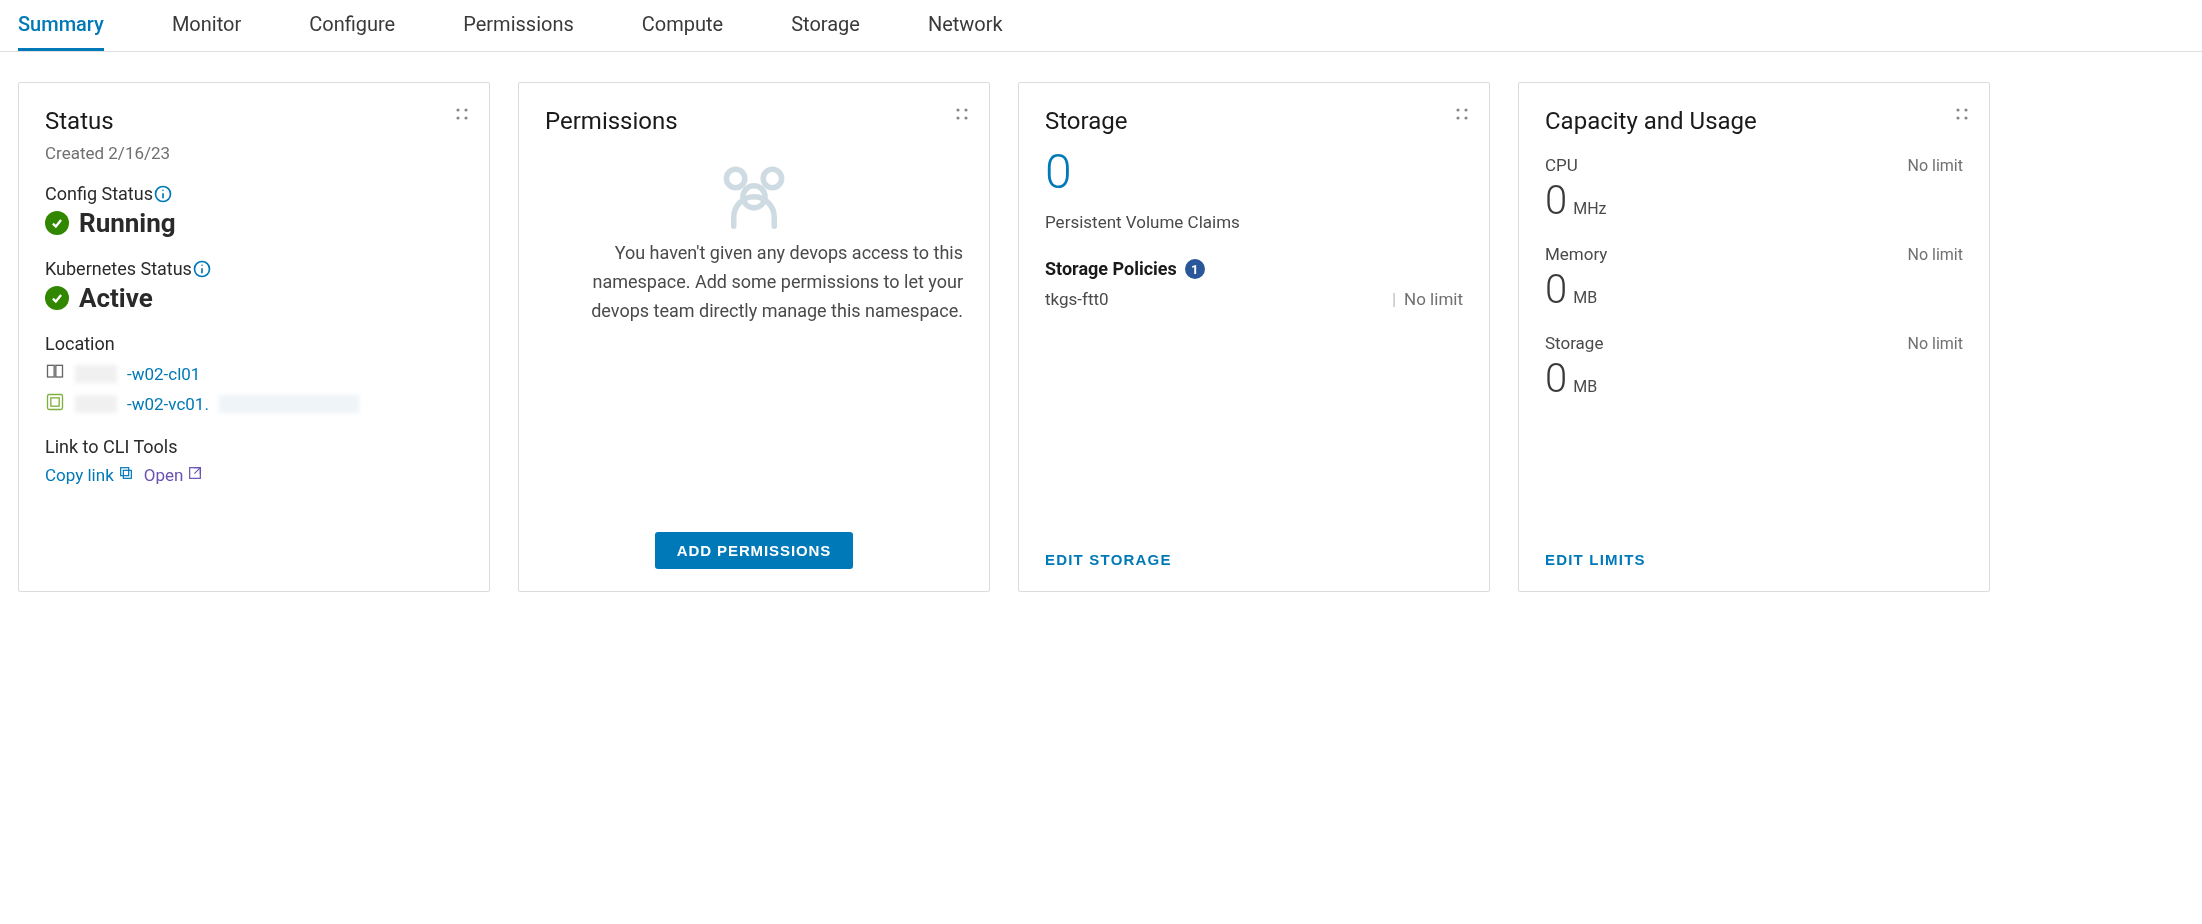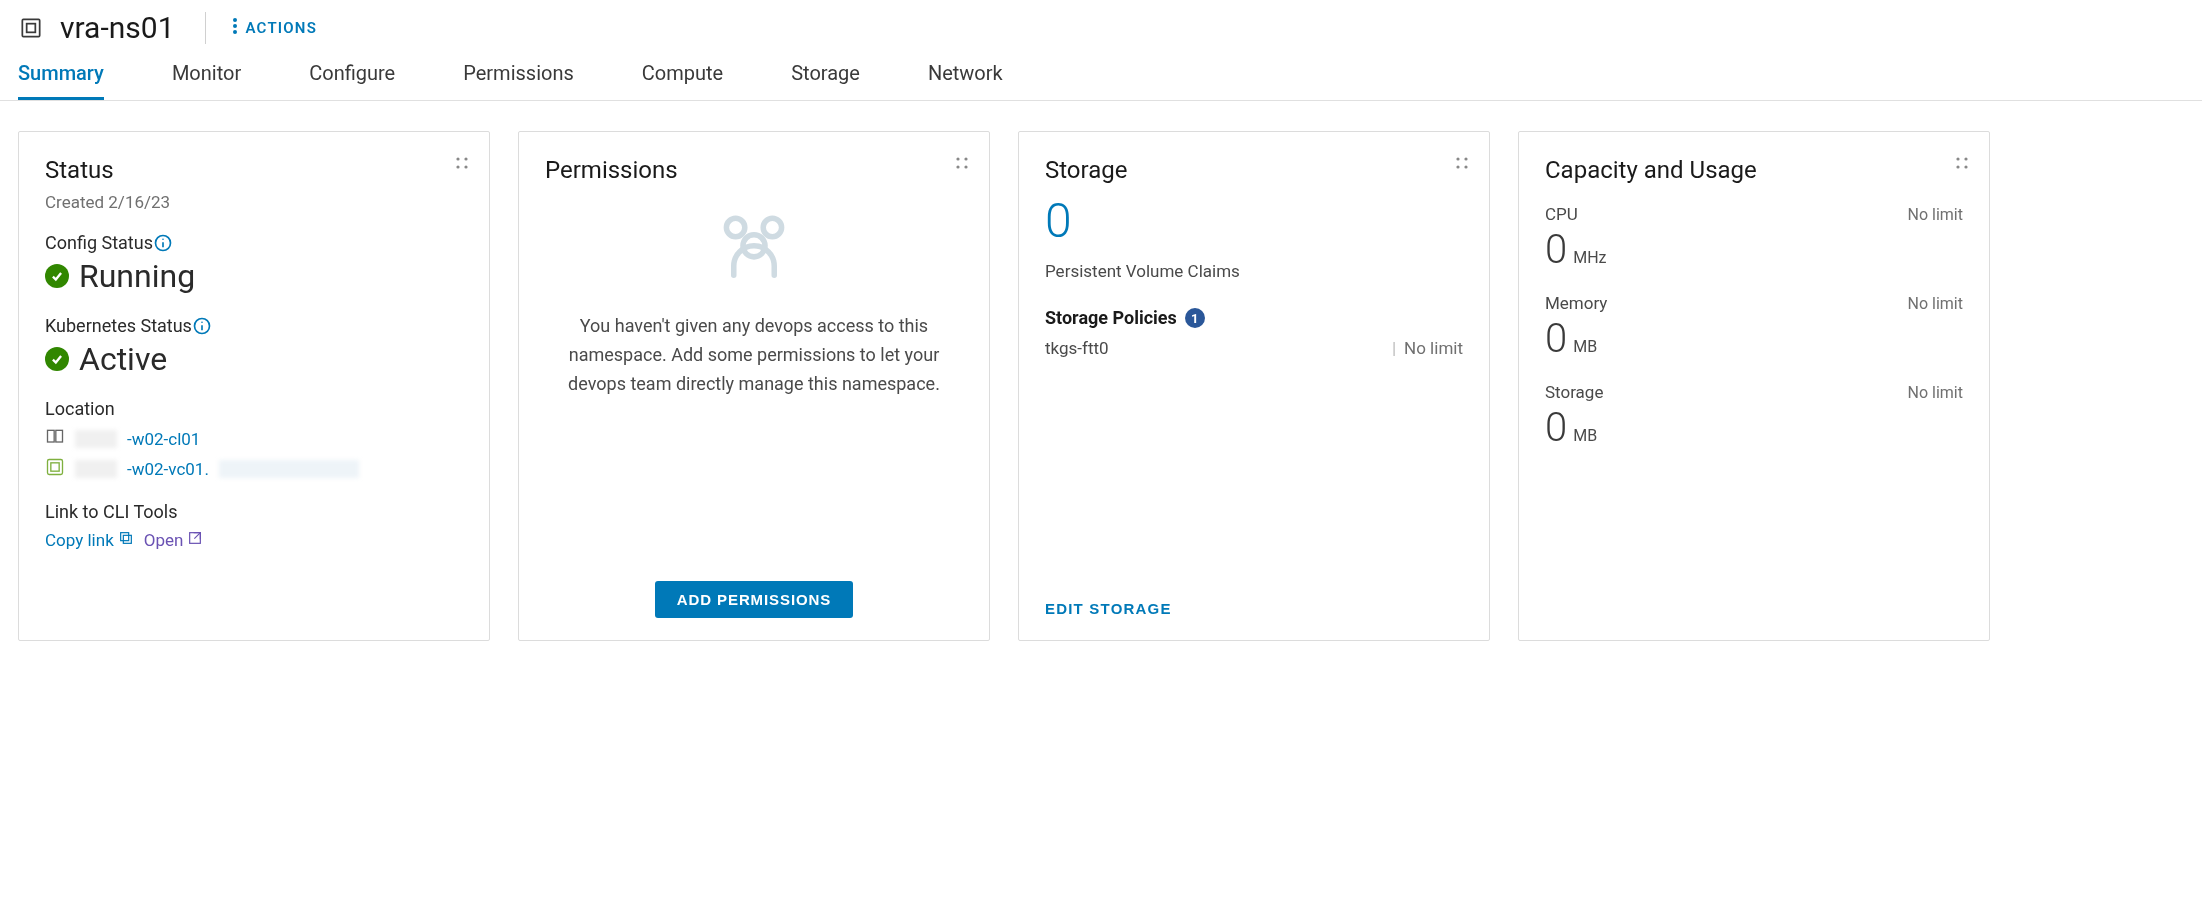--- a/index.html
+++ b/index.html
@@ -125,23 +125,23 @@
     width: 24px; height: 24px;
     border-radius: 50%;
     background: #318700;
     display: inline-flex;
     align-items: center;
     justify-content: center;
     color: #fff;
   }
   .status-value .dot svg { width:14px; height:14px; }
   .status-value .txt {
-    font-size: 32px;
+    font-size: 26px;
     color: #2a2a2a;
-    font-weight: 400;
+    font-weight: 700;
   }
   .section-label {
     font-size: 18px;
     color: #2a2a2a;
     margin-top: 20px;
     margin-bottom: 8px;
   }
   .location-item {
     display: flex;
     align-items: center;
@@ -166,22 +166,21 @@
   .cli-row .copy { color: #0079B8; cursor: pointer; display:inline-flex; align-items:flex-end; gap:4px;}
   .cli-row .open { color: #6a52b3; cursor: pointer; display:inline-flex; align-items:center; gap:4px;}
   .perm-empty {
     text-align: center;
     padding-top: 12px;
   }
   .perm-text {
     color: #4a4a4a;
     font-size: 18px;
     line-height: 1.6;
-    text-align: center;
-    margin-top: 24px;
+    text-align: right;
   }
   .card-footer {
     padding: 18px 26px 22px 26px;
   }
   .card-footer.center { text-align:center; }
   .btn-primary {
     background: #0079B8;
     color: #fff;
     border: none;
     padding: 10px 22px;
@@ -272,40 +271,20 @@
     width: 140px; height: 18px;
     background: #eef4f8;
     filter: blur(2px);
   }
 </style>
 </head>
 <body>
 
 <div class="page-container">
 
-  <div class="header">
-    <span class="ns-icon">
-      <svg width="26" height="26" viewBox="0 0 24 24" fill="none" stroke="#3a3a3a" stroke-width="1.6">
-        <rect x="4" y="4" width="16" height="16" rx="1"></rect>
-        <rect x="8" y="8" width="8" height="8"></rect>
-      </svg>
-    </span>
-    <span class="ns-title">vra-ns01</span>
-    <span class="header-divider"></span>
-    <span class="actions-btn">
-      <span>
-        <svg width="10" height="18" viewBox="0 0 6 18" fill="#0079B8">
-            <circle cx="3" cy="3" r="2"></circle>
-            <circle cx="3" cy="9" r="2"></circle>
-            <circle cx="3" cy="15" r="2"></circle>
-          </svg>
-      </span>
-      <span>ACTIONS</span>
-    </span>
-  </div>
 
   <div class="tabs">
     <div class="tab active">Summary</div>
     <div class="tab">Monitor</div>
     <div class="tab">Configure</div>
     <div class="tab">Permissions</div>
     <div class="tab">Compute</div>
     <div class="tab">Storage</div>
     <div class="tab">Network</div>
   </div>
@@ -498,16 +477,19 @@
 
         <div class="usage-row">
           <span class="lbl">Storage</span>
           <span class="nolimit">No limit</span>
         </div>
         <div class="usage-val">
           <span class="num">0</span>
           <span class="unit">MB</span>
         </div>
       </div>
+      <div class="card-footer">
+        <button class="btn-flat">EDIT LIMITS</button>
+      </div>
     </div>
 
   </div>
 </div>
 
 </body></html>

